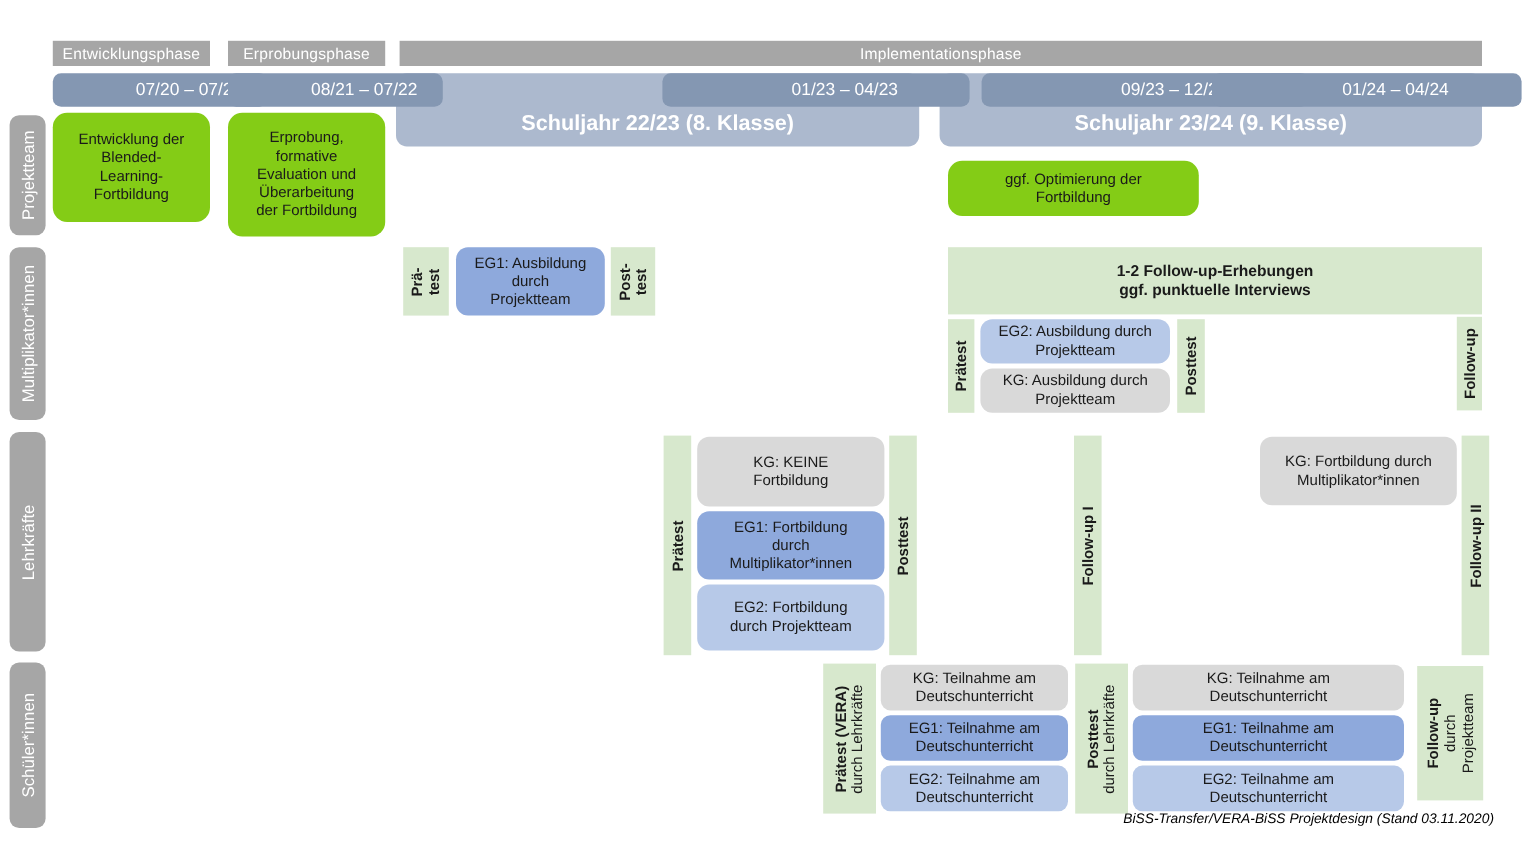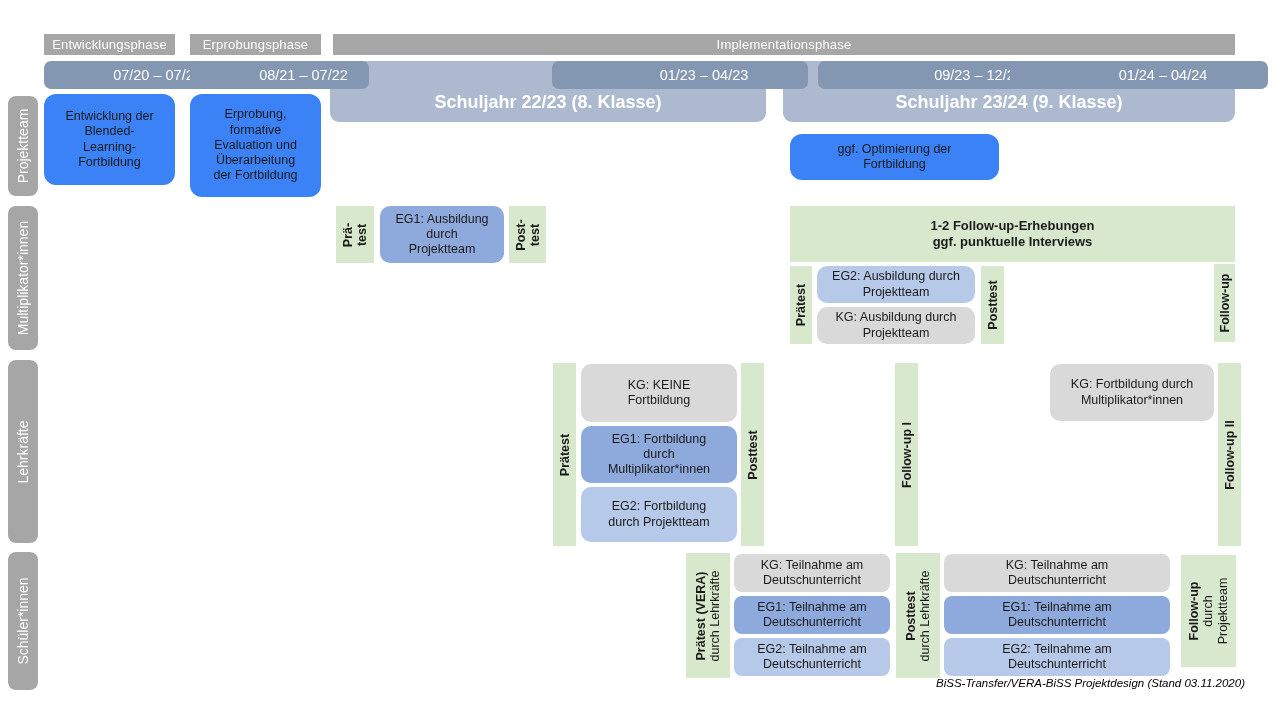--- a/index.html
+++ b/index.html
@@ -27,21 +27,21 @@
   
   .rowlabel{
     position:absolute;left:8px;width:30px;background:#a6a6a6;border-radius:8px;color:#ffffff;
   }
   
   .bx{
     position:absolute;display:flex;align-items:center;justify-content:center;
     text-align:center;font-size:12.5px;line-height:1.22;white-space:pre-line;
     box-sizing:border-box;padding:2px 4px;
   }
-  .lightgray{background:#3b82f6;border-radius:12px;}
+  .lightgray{background:#84cc16;border-radius:12px;}
   .kg{background:#d9d9d9;border-radius:10px;}
   .eg1{background:#8ea9dc;border-radius:10px;}
   .eg2{background:#b7c9e8;border-radius:10px;}
   .green{background:#d7e8cd;}
   .banner{font-weight:bold;font-size:13px;}
   
   .vbox{position:absolute;}
   .vrot{
     position:absolute;left:50%;top:50%;
     transform:translate(-50%,-50%) rotate(-90deg);

